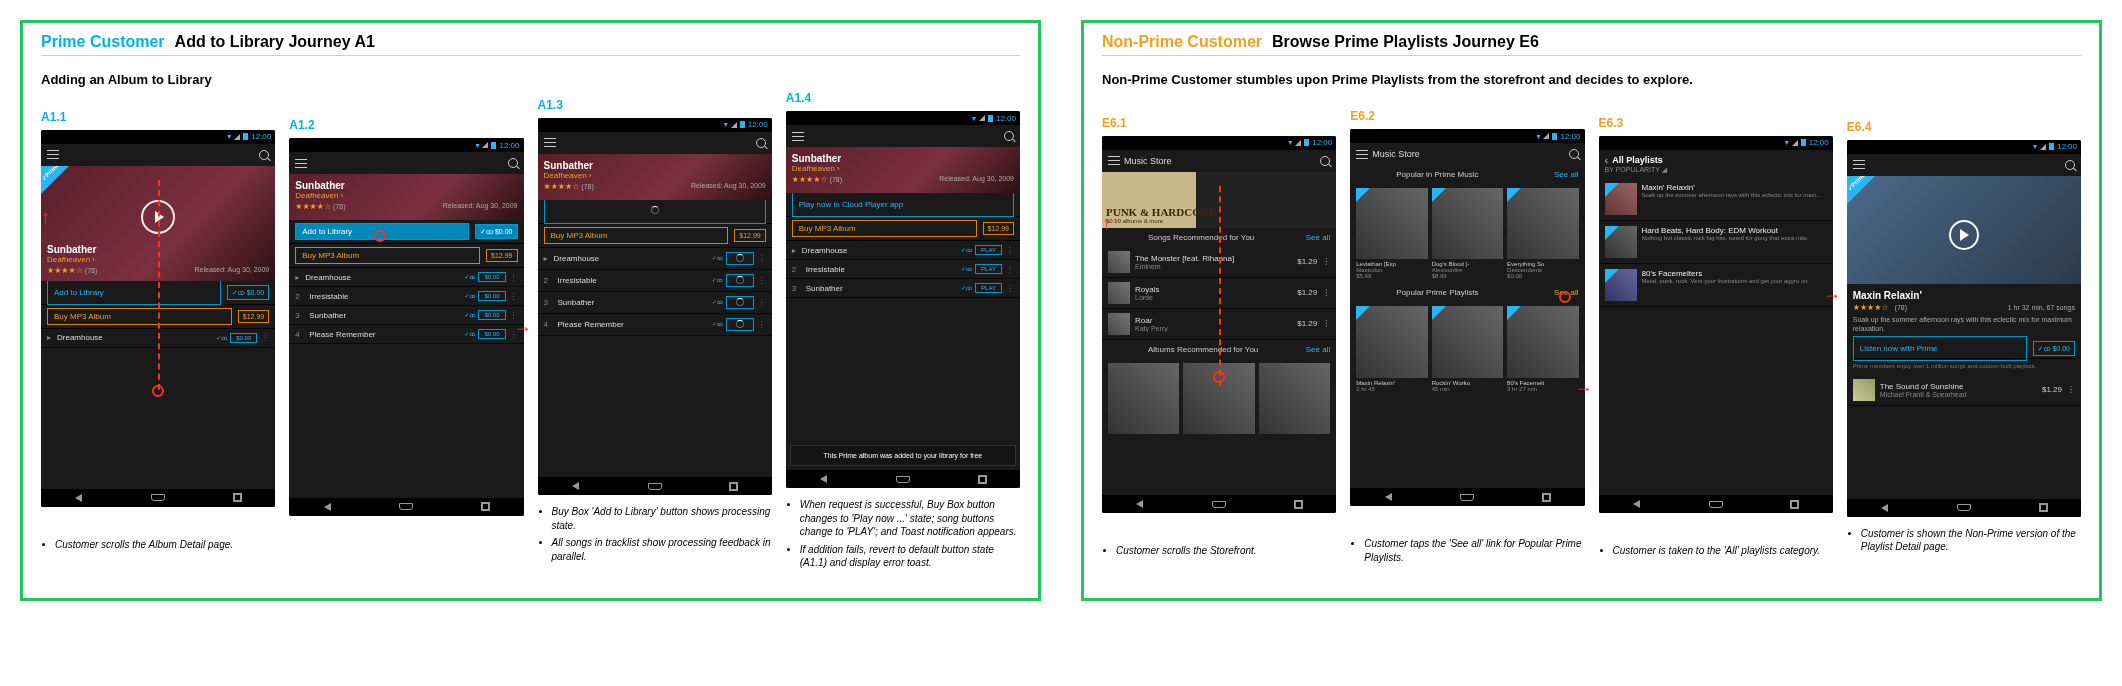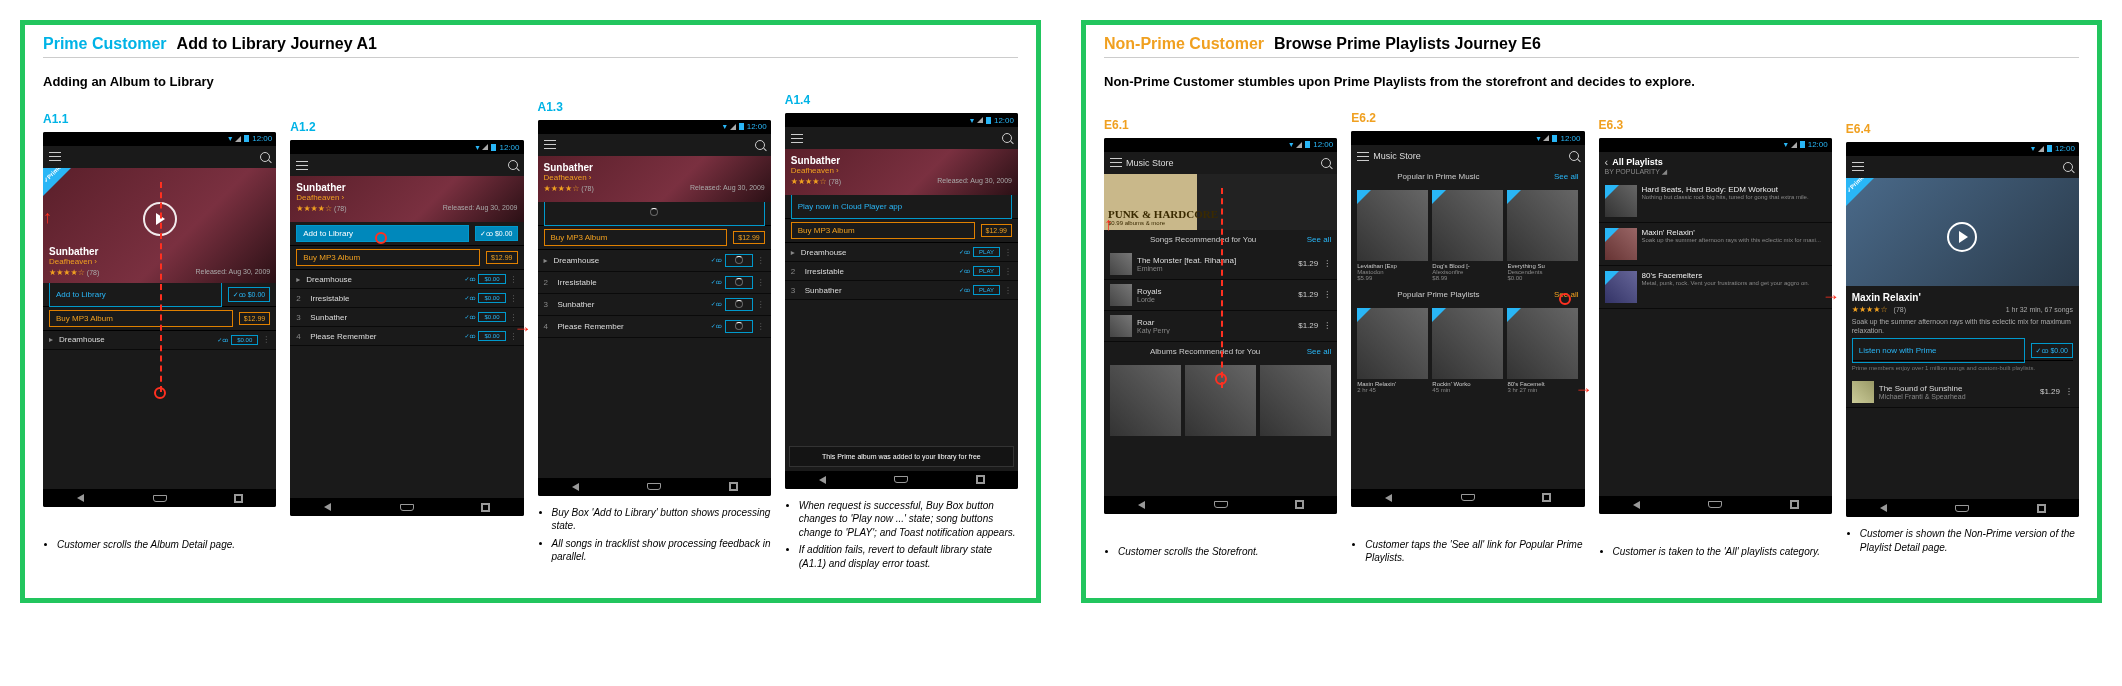--- a/index.html
+++ b/index.html
@@ -1,18 +1,18 @@
 <!DOCTYPE html>
 <html><head>
 <meta charset="utf-8">
 <style>
   * { box-sizing: border-box; margin: 0; padding: 0; }
   body { font-family: Arial, Helvetica, sans-serif; background: #fff; padding: 20px; }
   .page { display: flex; gap: 40px; }
-  .journey { flex: 1; border: 5px solid #22c55e; padding: 10px 18px 24px; position: relative; }
+  .journey { flex: 1; border: 3px solid #22c55e; padding: 10px 18px 24px; position: relative; }
   .journey-header { display:flex; align-items:baseline; gap:10px; border-bottom:1px solid #ccc; padding-bottom:4px; margin-bottom:16px;}
   .prime-label { color:#00b3e6; font-weight:bold; font-size:16px;}
   .nonprime-label { color:#f0a020; font-weight:bold; font-size:16px;}
   .journey-title { font-weight:bold; font-size:16px;}
   .subhead { font-weight:bold; font-size:13px; margin-bottom:4px;}
   .desc { font-size:12px; margin-bottom:20px;}
   .screens { display:flex; gap:14px;align-items:center; }
   .screen-col { flex:1; display:flex; flex-direction:column; }
   .screen-id { font-size:12px; font-weight:bold; margin-bottom:6px;}
   .screen-id.prime { color:#00b3e6;}
@@ -386,21 +386,21 @@
         <div class="toast">This Prime album was added to your library for free</div>
         <div class="navbar">
               <div class="nback"></div>
               <div class="nhome"></div>
               <div class="nrecent"></div>
             </div>
       </div>
       <div class="notes">
             <ul>
         <li>When request is successful, Buy Box button changes to 'Play now ...' state; song buttons change to 'PLAY'; and Toast notification appears.</li>
-        <li>If addition fails, revert to default library state (A1.1) and display error toast.</li>
+        <li>If addition fails, revert to default button state (A1.1) and display error toast.</li>
       </ul>
           </div>
     </div>
 
   </div>
 </div>
 
 <div class="journey">
   <div class="journey-header">
     <span class="nonprime-label">Non-Prime Customer</span>
@@ -608,35 +608,35 @@
           <div class="sort-hdr" style="padding:0;">
             <div style="display:flex;align-items:center;">
                   <span class="back-arrow">‹</span>
                   <span class="t1">All Playlists</span>
                 </div>
             <div class="t2">BY POPULARITY ◢</div>
           </div>
         </div>
         <div class="phone-body">
           <div class="pl-row">
+                <div class="pl-thumb">
+                  <div class="mini-sash"></div>
+                </div>
+                <div class="pl-info">
+                  <div class="t1">Maxin' Relaxin'</div>
+                  <div class="t2">Soak up the summer afternoon rays with this eclectic mix for maxi...</div>
+                </div>
+              </div>
+          <div class="pl-row">
                 <div class="pl-thumb" style="background:linear-gradient(45deg,#333,#666);">
                   <div class="mini-sash"></div>
                 </div>
                 <div class="pl-info">
                   <div class="t1">Hard Beats, Hard Body: EDM Workout</div>
                   <div class="t2">Nothing but classic rock big hits, tuned for gong that extra mile.</div>
-                </div>
-              </div>
-          <div class="pl-row">
-                <div class="pl-thumb">
-                  <div class="mini-sash"></div>
-                </div>
-                <div class="pl-info">
-                  <div class="t1">Maxin' Relaxin'</div>
-                  <div class="t2">Soak up the summer afternoon rays with this eclectic mix for maxi...</div>
                 </div>
               </div>
           <div class="pl-row">
                 <div class="pl-thumb" style="background:linear-gradient(45deg,#336,#669);">
                   <div class="mini-sash"></div>
                 </div>
                 <div class="pl-info">
                   <div class="t1">80's Facemelters</div>
                   <div class="t2">Metal, punk, rock. Vent your frustrations and get your aggro on.</div>
                 </div>

